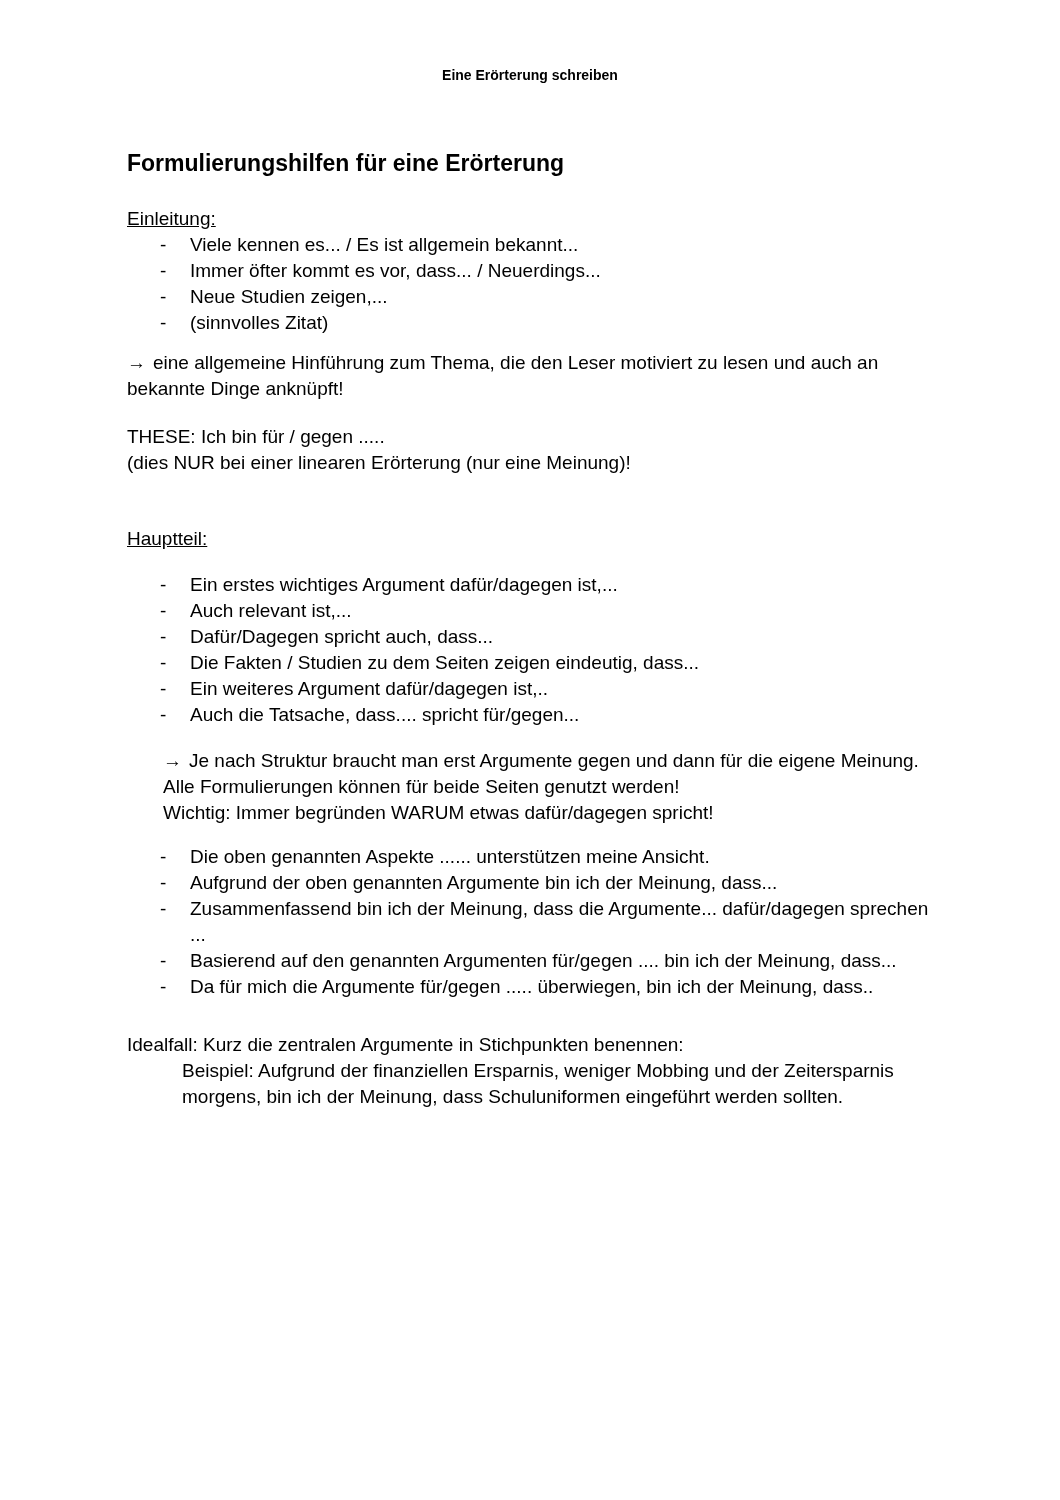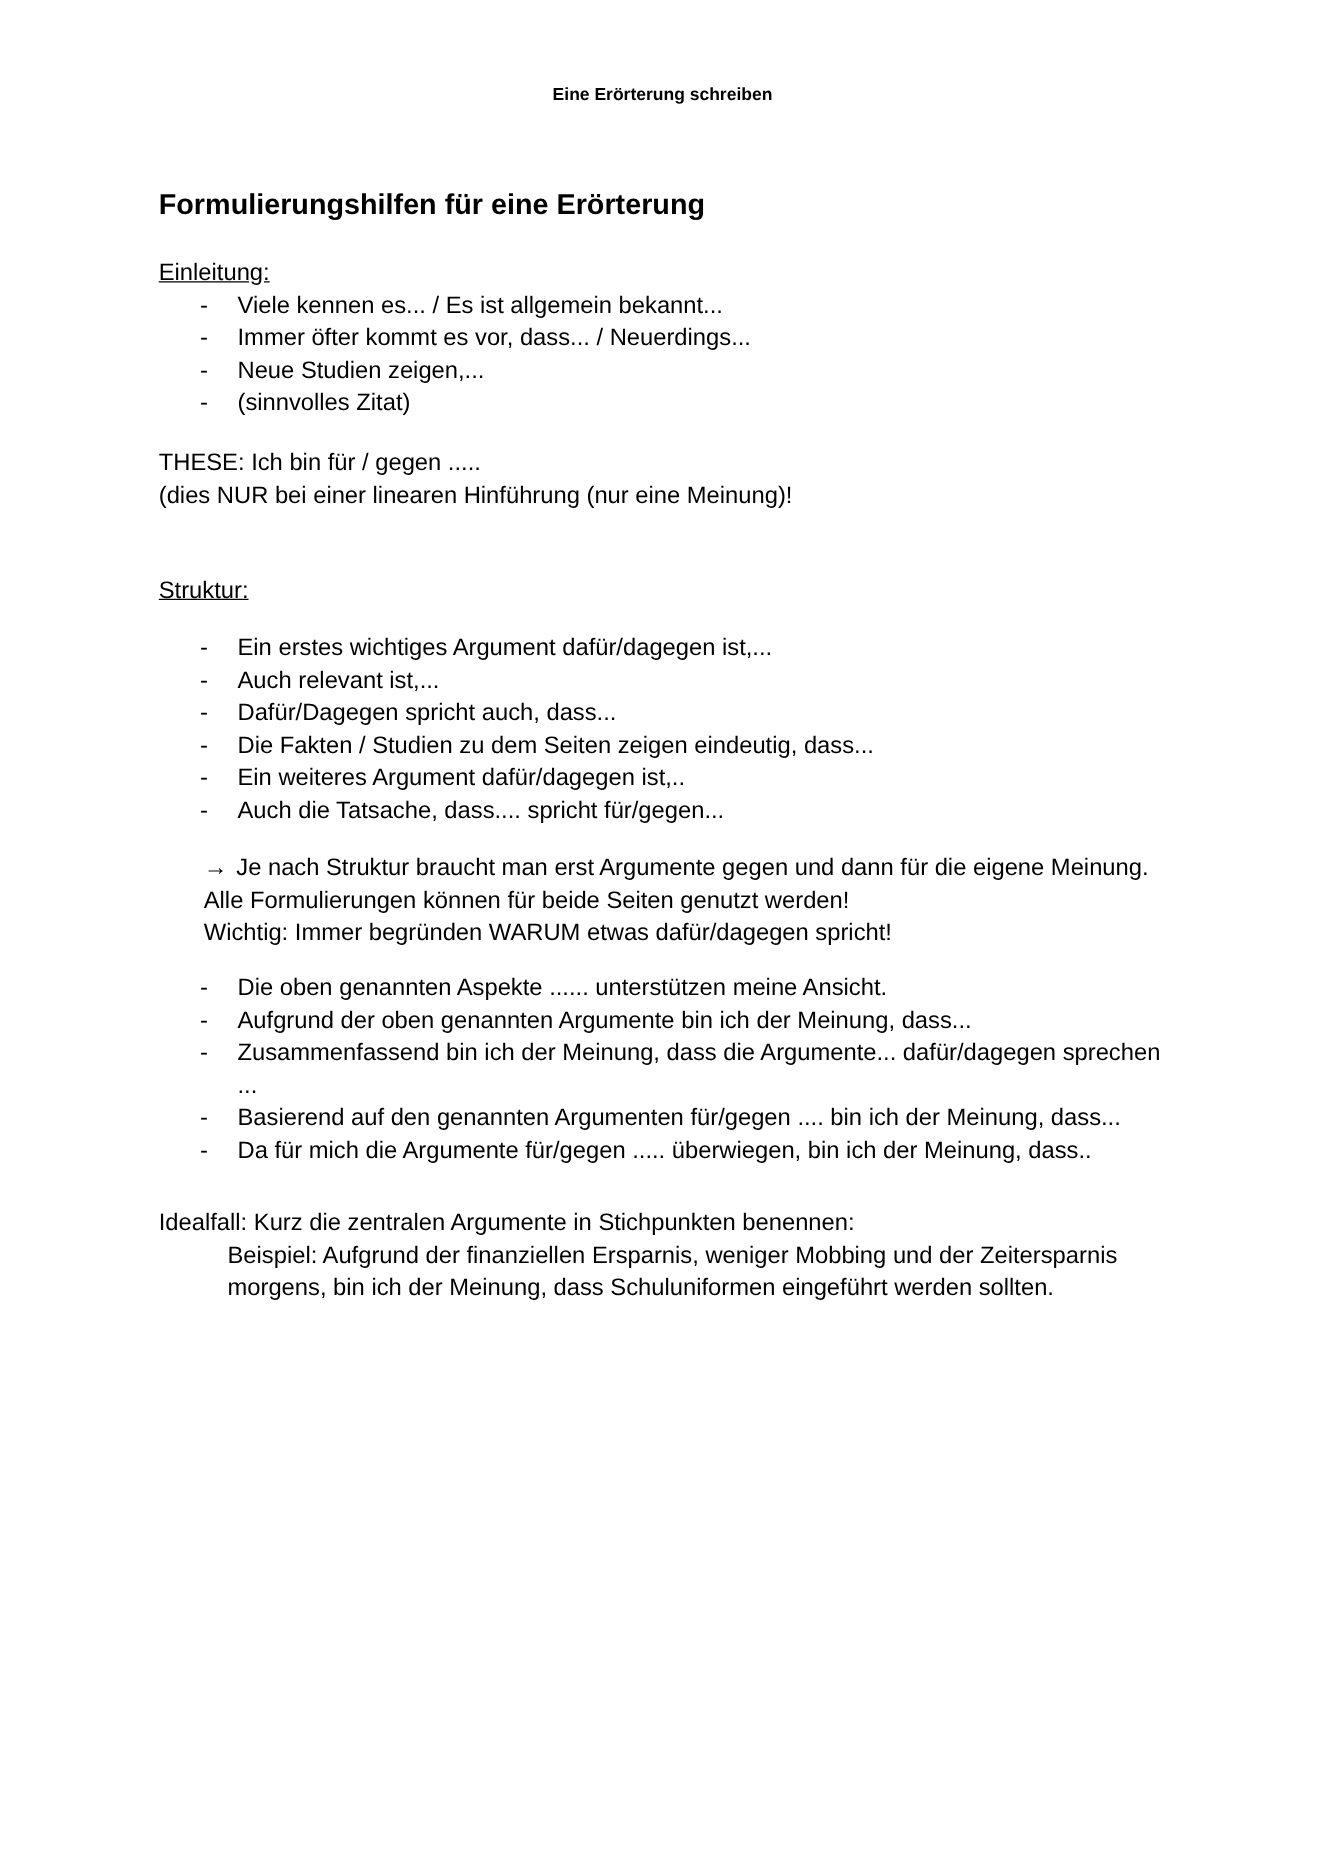--- a/index.html
+++ b/index.html
@@ -88,27 +88,30 @@
       <div class="bullet">
         <span class="dash">-</span>
         <span class="btext">Neue Studien zeigen,...</span>
       </div>
       <div class="bullet">
         <span class="dash">-</span>
         <span class="btext">(sinnvolles Zitat)</span>
       </div>
     </div>
 
+  <div class="note intro">
+    <span class="arrow">→</span><span>eine allgemeine Hinführung zum Thema, die den Leser motiviert zu lesen und auch an bekannte Dinge anknüpft!</span>
+  </div>
 
   <div class="these-block">
     <div>THESE: Ich bin für / gegen .....</div>
-    <div>(dies NUR bei einer linearen Hinführung (nur eine Meinung)!</div>
+    <div>(dies NUR bei einer linearen Erörterung (nur eine Meinung)!</div>
   </div>
 
-  <div class="section-header hauptteil">Struktur:</div>
+  <div class="section-header hauptteil">Hauptteil:</div>
   <div class="bullet-list hauptteil">
       <div class="bullet">
         <span class="dash">-</span>
         <span class="btext">Ein erstes wichtiges Argument dafür/dagegen ist,...</span>
       </div>
       <div class="bullet">
         <span class="dash">-</span>
         <span class="btext">Auch relevant ist,...</span>
       </div>
       <div class="bullet">

